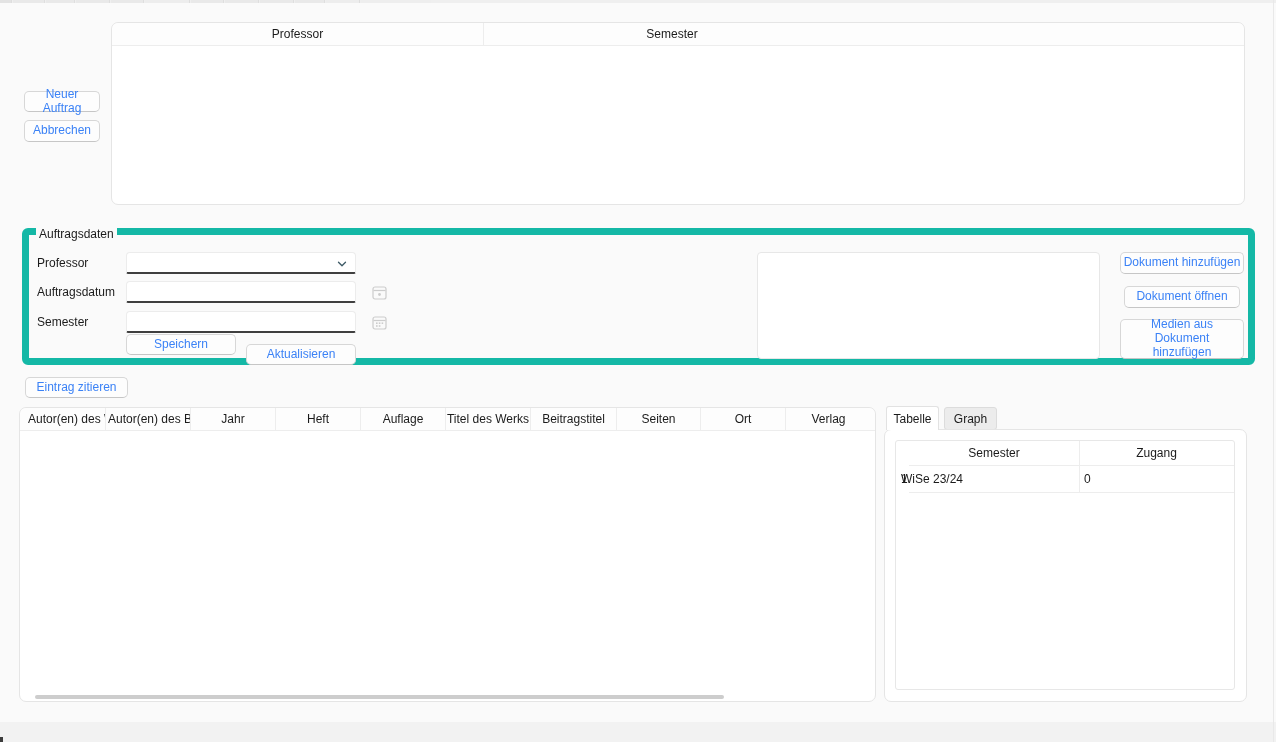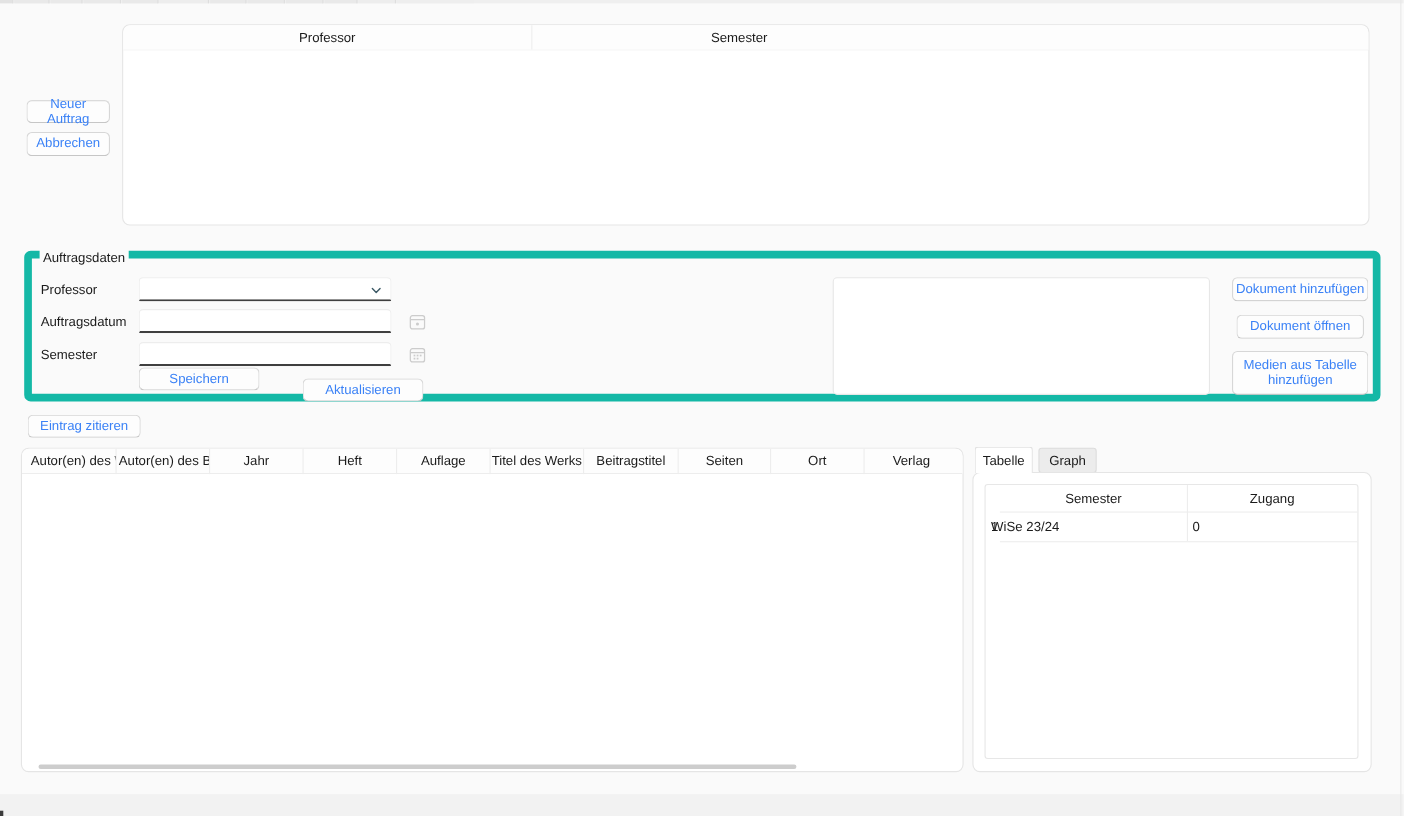--- a/index.html
+++ b/index.html
@@ -154,36 +154,36 @@
       <rect x="6.8" y="7.4" width="1.6" height="1.6" fill="#cccccc"></rect>
       <rect x="9.6" y="7.4" width="1.6" height="1.6" fill="#cccccc"></rect>
       <rect x="4" y="10.2" width="1.6" height="1.6" fill="#cccccc"></rect>
       <rect x="6.8" y="10.2" width="1.6" height="1.6" fill="#cccccc"></rect>
     </svg>
   </div>
 
   <div class="btn" style="left:97px; top:99px; width:110px; height:21px;">
     <span>Speichern</span>
   </div>
-  <div class="btn" style="left:217px; top:109px; width:110px; height:21px;margin-left:29px;">
+  <div class="btn" style="left:217px; top:109px; width:110px; height:21px;">
     <span>Aktualisieren</span>
   </div>
 
   <div class="card" style="left:728px; top:17px; width:343px; height:107px; border-radius:4px; border-color:#e7e7e7;">
     <div style="height:83px;"></div>
   </div>
 
   <div class="btn" style="left:1091px; top:17px; width:124px; height:22px;">
     <span>Dokument hinzufügen</span>
   </div>
   <div class="btn" style="left:1095px; top:51px; width:116px; height:22px;">
     <span>Dokument öffnen</span>
   </div>
   <div class="btn" style="left:1091px; top:84px; width:124px; height:40px; padding:2px 4px;">
-    <span>Medien aus Tabelle hinzufügen</span>
+    <span>Medien aus Dokument hinzufügen</span>
   </div>
 </div>
 
 <div class="btn" style="left:25px; top:377px; width:103px; height:21px;">
   <span>Eintrag zitieren</span>
 </div>
 
 <div class="card" style="left:19px; top:407px; width:857px; height:295px;">
   <div class="hdr-row" style="border-radius:7px 7px 0 0; height:23px;">
     <div style="width:6px; height:23px;"></div>

